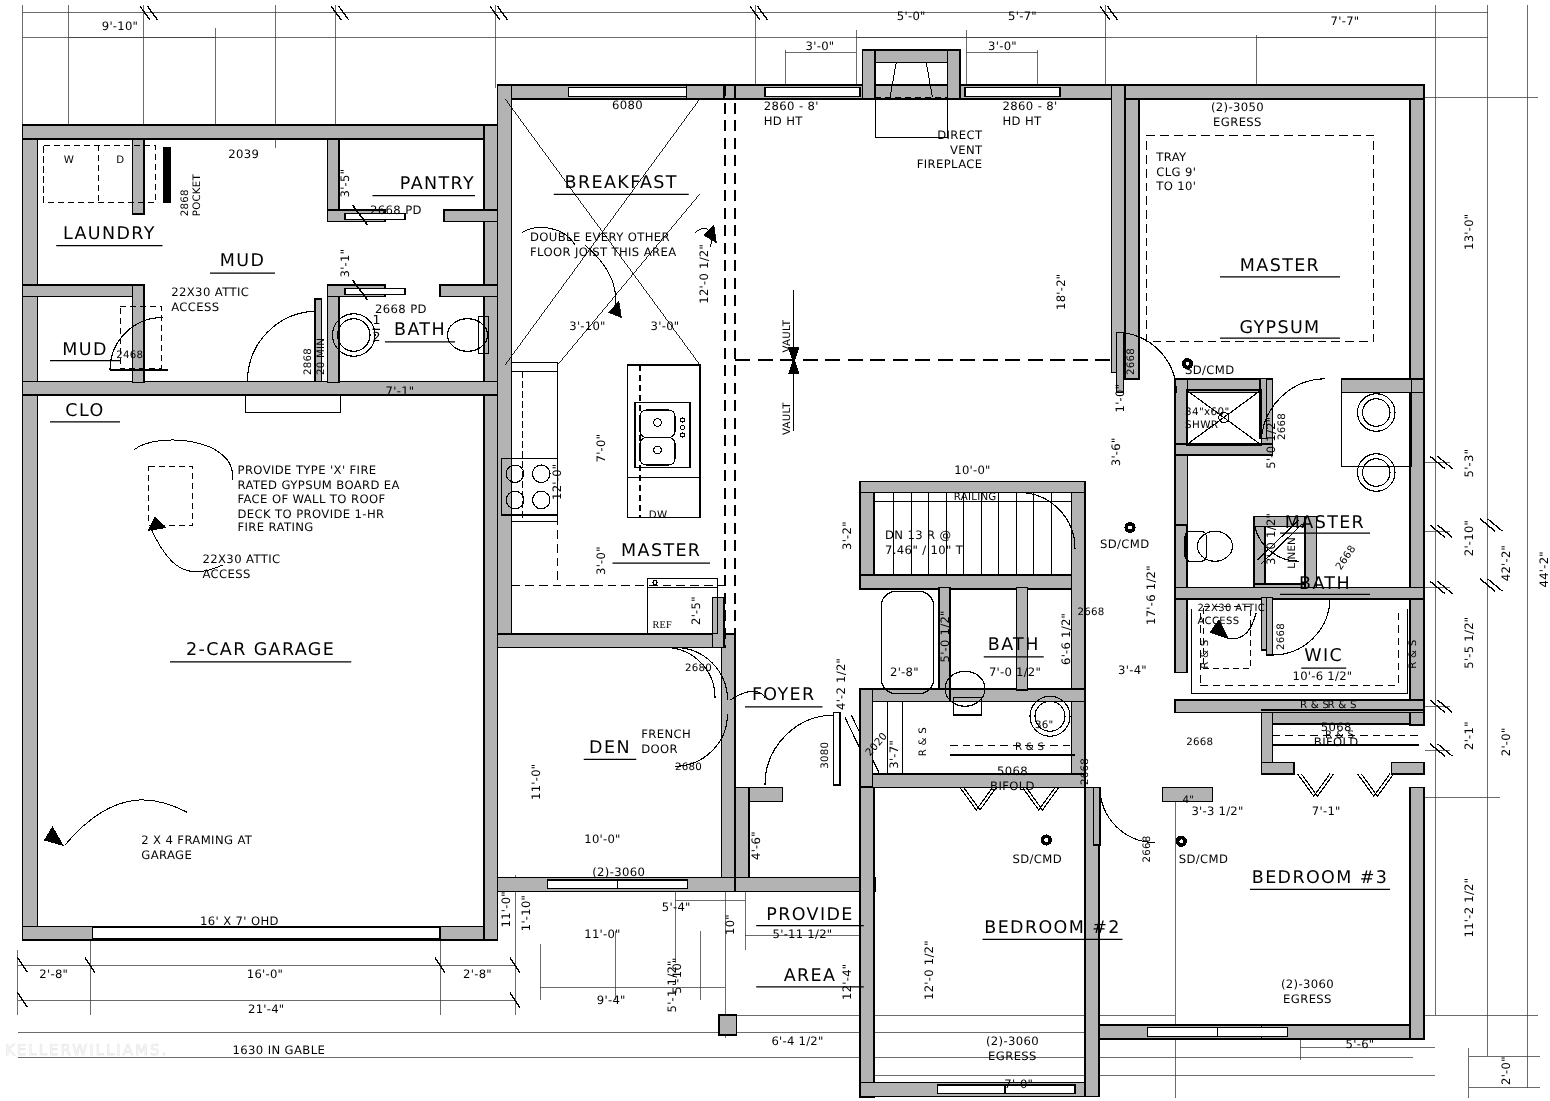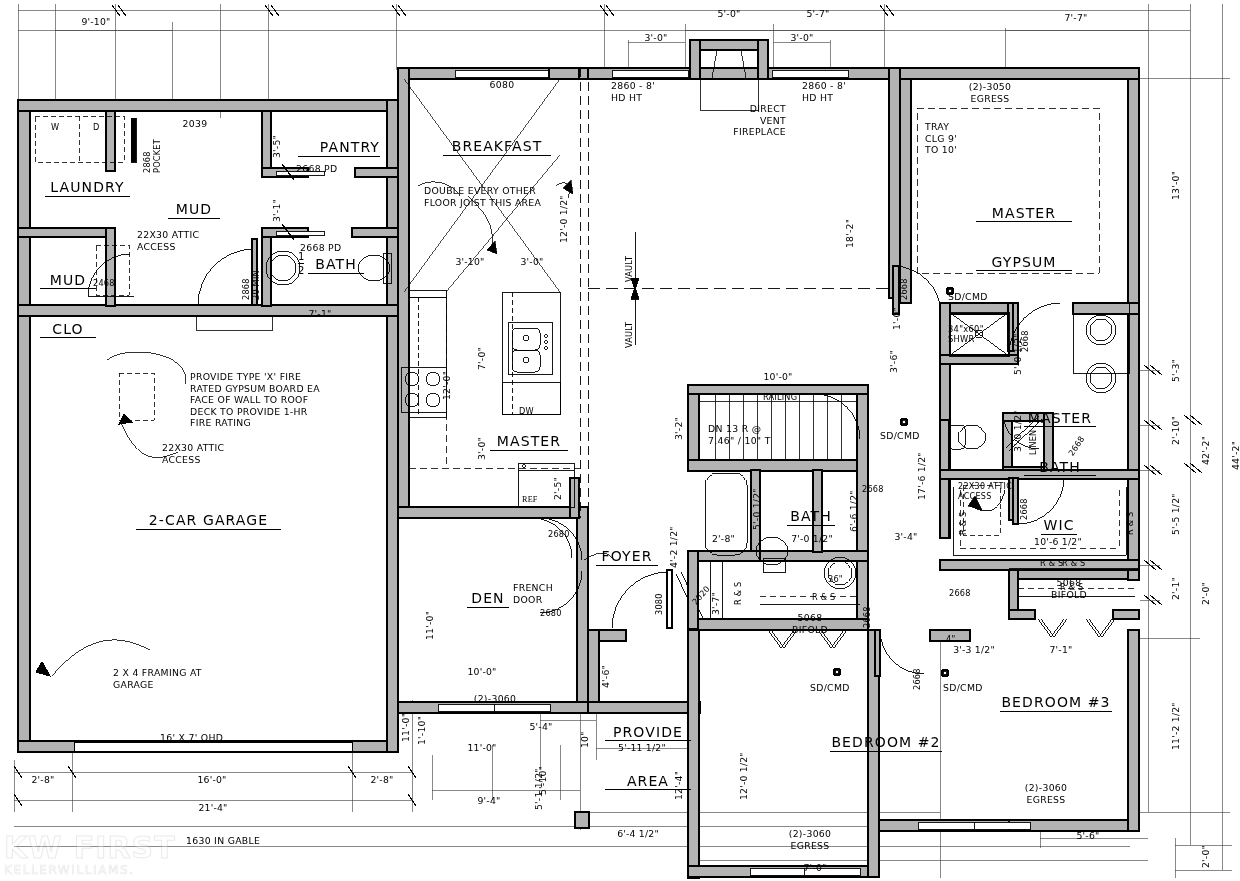--- a/index.html
+++ b/index.html
@@ -628,21 +628,21 @@
 <div class="lbl room" style="left:136px;top:513px;width:145px;">2-CAR GARAGE</div>
 <div class="lbl room" style="left:443px;top:139px;width:108px;">BREAKFAST</div>
 <div class="lbl room" style="left:490px;top:434px;width:78px;">MASTER</div>
 <div class="lbl room" style="left:467px;top:591px;width:42px;">DEN</div>
 <div class="lbl room" style="left:596px;top:549px;width:62px;">FOYER</div>
 <div class="lbl room2" style="left:605px;top:692px;width:86px;">
   <span>PROVIDE</span>
   <span>AREA</span>
 </div>
 <div class="lbl room" style="left:787px;top:509px;width:48px;">BATH</div>
-<div class="lbl room" style="left:786px;top:735px;width:112px;margin-left:44px;">BEDROOM #2</div>
+<div class="lbl room" style="left:786px;top:735px;width:112px;">BEDROOM #2</div>
 <div class="lbl room" style="left:1000px;top:695px;width:112px;">BEDROOM #3</div>
 <div class="lbl room2" style="left:976px;top:173px;width:96px;">
   <span>MASTER</span>
   <span>GYPSUM</span>
 </div>
 <div class="lbl room2" style="left:1024px;top:378px;width:72px;">
   <span>MASTER</span>
   <span>BATH</span>
 </div>
 <div class="lbl room" style="left:1041px;top:518px;width:36px;">WIC</div>
@@ -805,17 +805,16 @@
 <div class="lbl dim ctr" style="left:1031px;top:644px;width:60px;">7'-1"</div>
 <div class="lbl tiny" style="left:946px;top:634px;">4"</div>
 <div class="lbl dimv" style="left:1012px;top:375px;">5'-0 1/2"</div>
 <div class="lbl dimv" style="left:1012px;top:452px;">3'-0 1/2"</div>
 <div class="lbl dim ctr" style="left:1018px;top:536px;width:80px;">10'-6 1/2"</div>
 <div class="lbl dimv" style="left:891px;top:330px;">1'-0"</div>
 <div class="lbl dimv" style="left:416px;top:745px;">1'-10"</div>
 <div class="lbl dimv" style="left:400px;top:742px;">11'-0"</div>
 
 <div id="wm">
-  <div class="l1">KW FIRST</div>
   <div class="l2">KELLERWILLIAMS.</div>
 </div>
 
 </div>
 
 </body></html>

